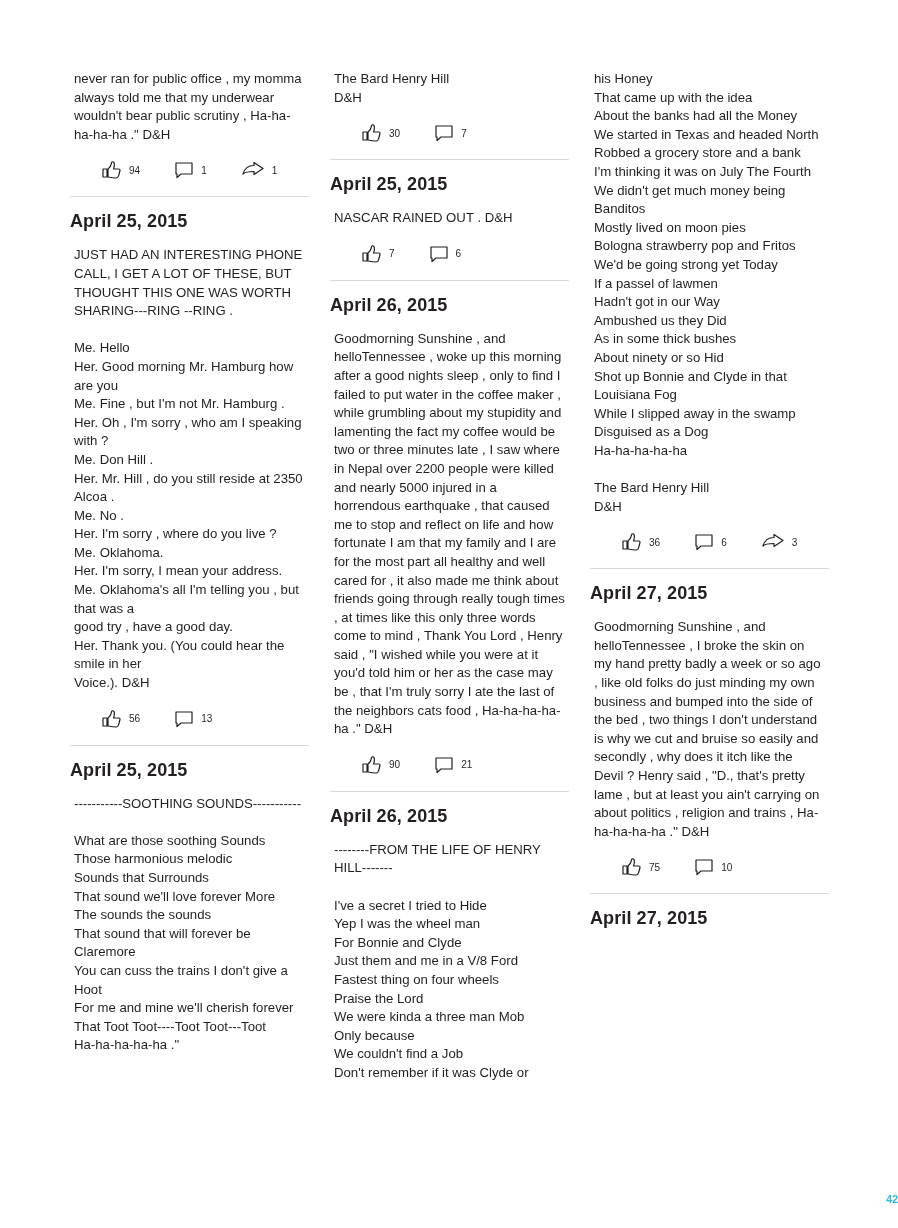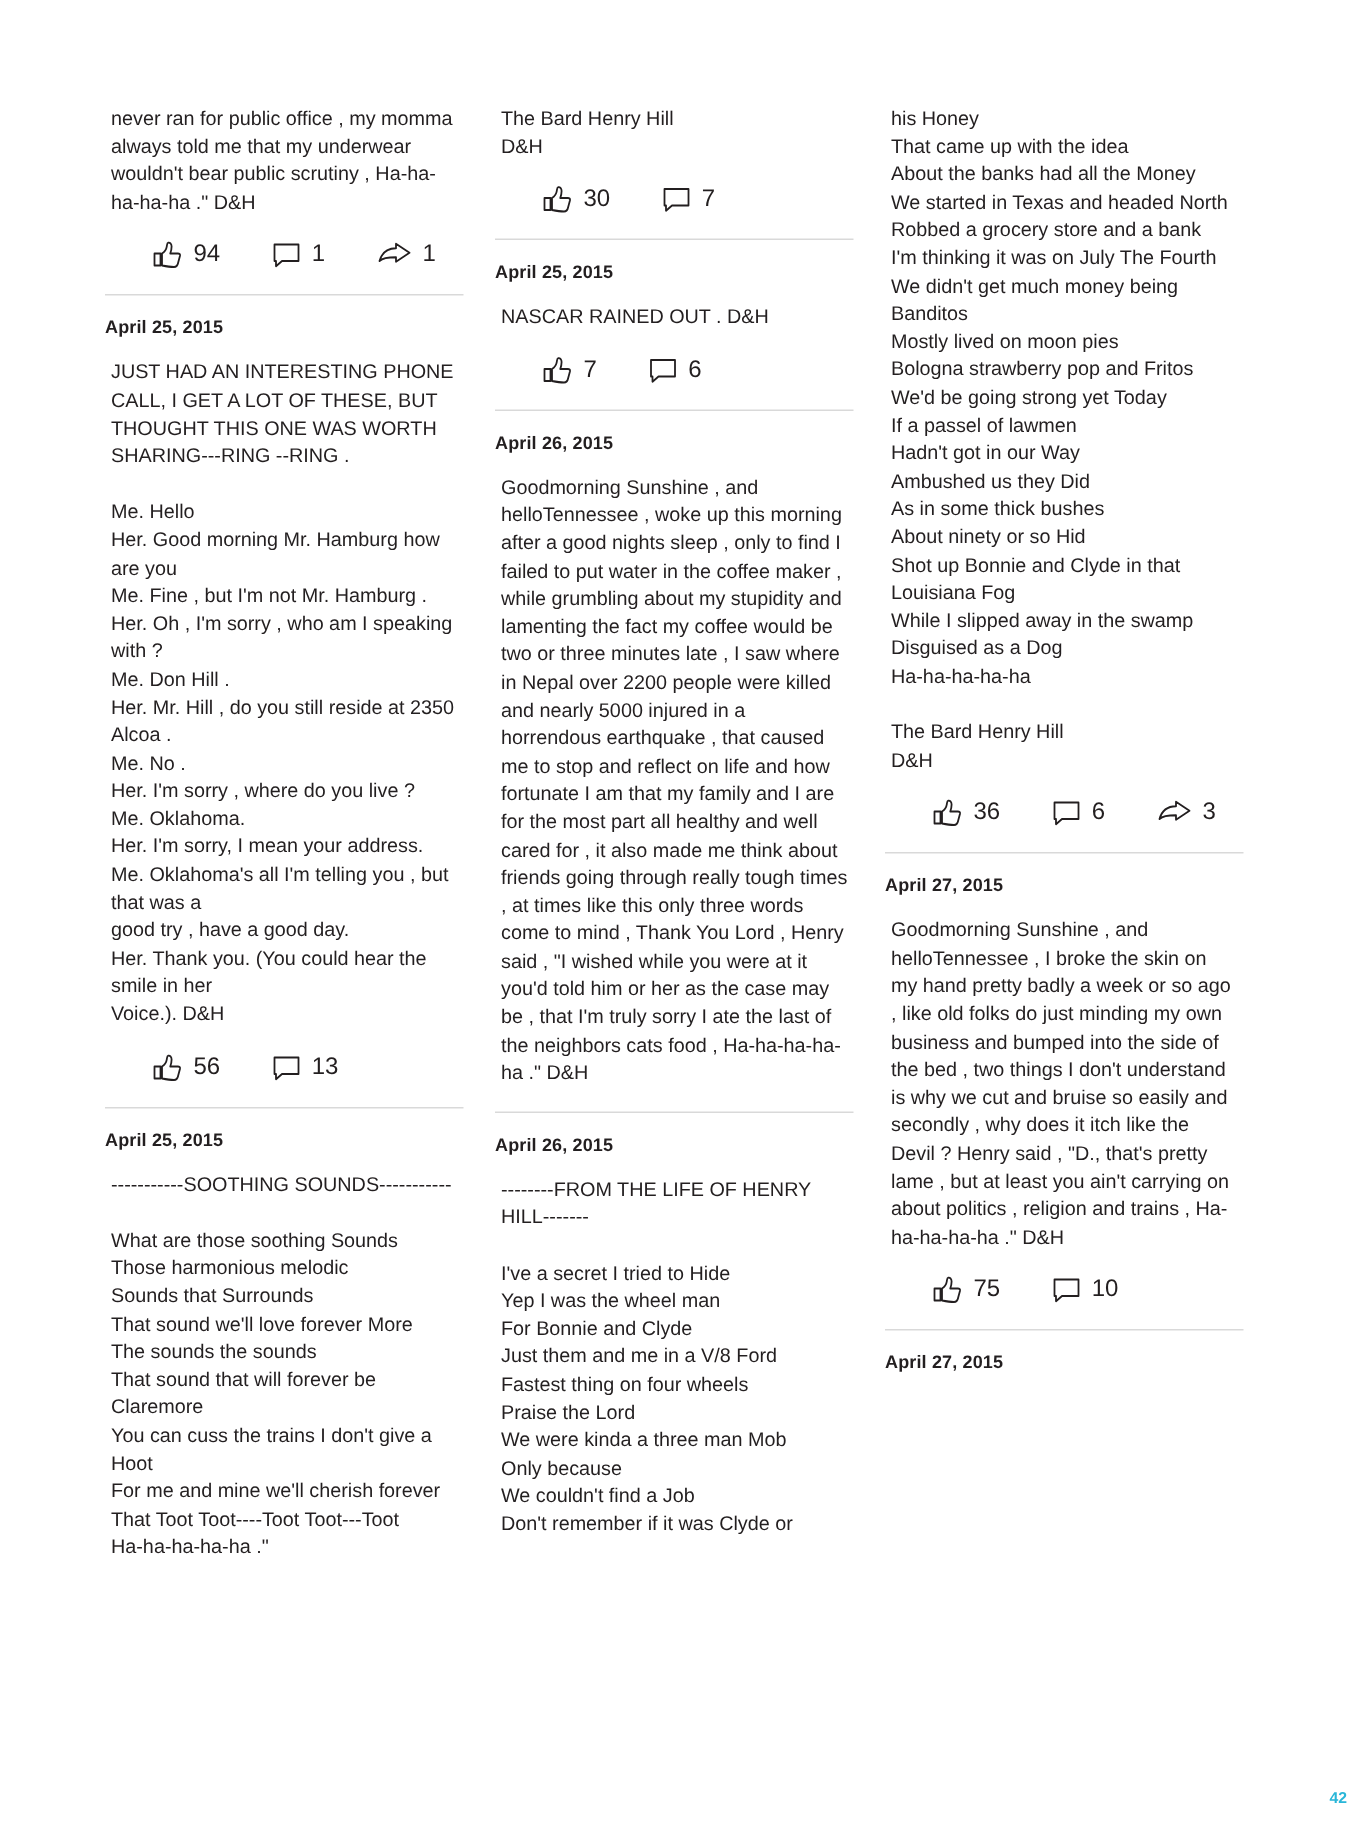--- a/index.html
+++ b/index.html
@@ -30,21 +30,21 @@
     gap: 21px;
   }
   .column {
     width: 239px;
     flex: 0 0 239px;
   }
   .post {
     padding: 0 0 0 0;
   }
   .post-date {
-    font-size: 12px;
+    font-size: 18px;
     font-weight: bold;
     color: #231f20;
     margin: 0 0 14px 0;
     letter-spacing: 0.1px;
   }
   .post-body {
     font-size: 13.2px;
     line-height: 18.6px;
     color: #231f20;
     white-space: pre-wrap;
@@ -62,21 +62,21 @@
     margin: 16px 0 4px 0;
     padding-left: 30px;
   }
   .reaction {
     display: flex;
     align-items: center;
     gap: 7px;
     margin-right: 34px;
   }
   .reaction .count {
-    font-size: 16px;
+    font-size: 10px;
     color: #231f20;
   }
   .icon svg {
     display: block;
   }
   .page-number {
     position: absolute;
     left: 0;
     right: 0;
     top: 1193px;
@@ -233,20 +233,38 @@
             <span class="count">6</span>
           </div>
         </div>
       </div>
 
       <hr class="divider">
 
       <div class="post">
         <div class="post-date">April 26, 2015</div>
         <div class="post-body">Goodmorning Sunshine , and helloTennessee , woke up this morning after a good nights sleep , only to find I failed to put water in the coffee maker , while grumbling about my stupidity and lamenting the fact my coffee would be two or three minutes late , I saw where in Nepal over 2200 people were killed and nearly 5000 injured in a horrendous earthquake , that caused me to stop and reflect on life and how fortunate I am that my family and I are for the most part all healthy and well cared for , it also made me think about friends going through really tough times , at times like this only three words come to mind , Thank You Lord , Henry said , "I wished while you were at it you'd told him or her as the case may be , that I'm truly sorry I ate the last of the neighbors cats food , Ha-ha-ha-ha-ha ." D&amp;H</div>
+        <div class="reactions">
+          <div class="reaction">
+            <span class="icon">
+              <svg width="22" height="20" viewBox="0 0 22 20">
+                  <path d="M3 9 L3 17 L7 17 L7 9 Z M8 9 L8 17 C8 17 13 18 16 18 C18 18 18.5 16.5 18.8 15 L20 10.5 C20.2 9.4 19.5 9 18.6 9 L13.5 9 C13.5 9 14.4 6.6 14.4 4.4 C14.4 2.4 13.2 1.6 12.2 1.8 C11.4 2 11.4 3 11.2 4.2 C10.9 6.2 9.5 8 8 9 Z" fill="none" stroke="#231f20" stroke-width="1.2" stroke-linejoin="round"></path>
+                </svg>
+            </span>
+            <span class="count">90</span>
+          </div>
+          <div class="reaction">
+            <span class="icon">
+              <svg width="20" height="18" viewBox="0 0 20 18">
+                  <path d="M2 2 H18 V13 H7 L3 16.5 V13 H2 Z" fill="none" stroke="#231f20" stroke-width="1.2" stroke-linejoin="round"></path>
+                </svg>
+            </span>
+            <span class="count">21</span>
+          </div>
+        </div>
       </div>
 
       <hr class="divider">
 
       <div class="post">
         <div class="post-date">April 26, 2015</div>
         <div class="post-body">--------FROM THE LIFE OF HENRY HILL-------
 
 I've a secret I tried to Hide
 Yep I was the wheel man

